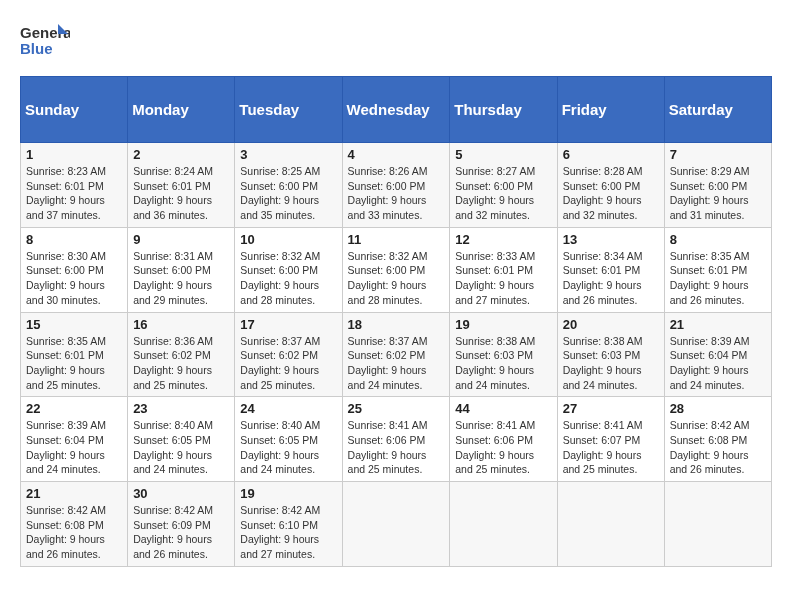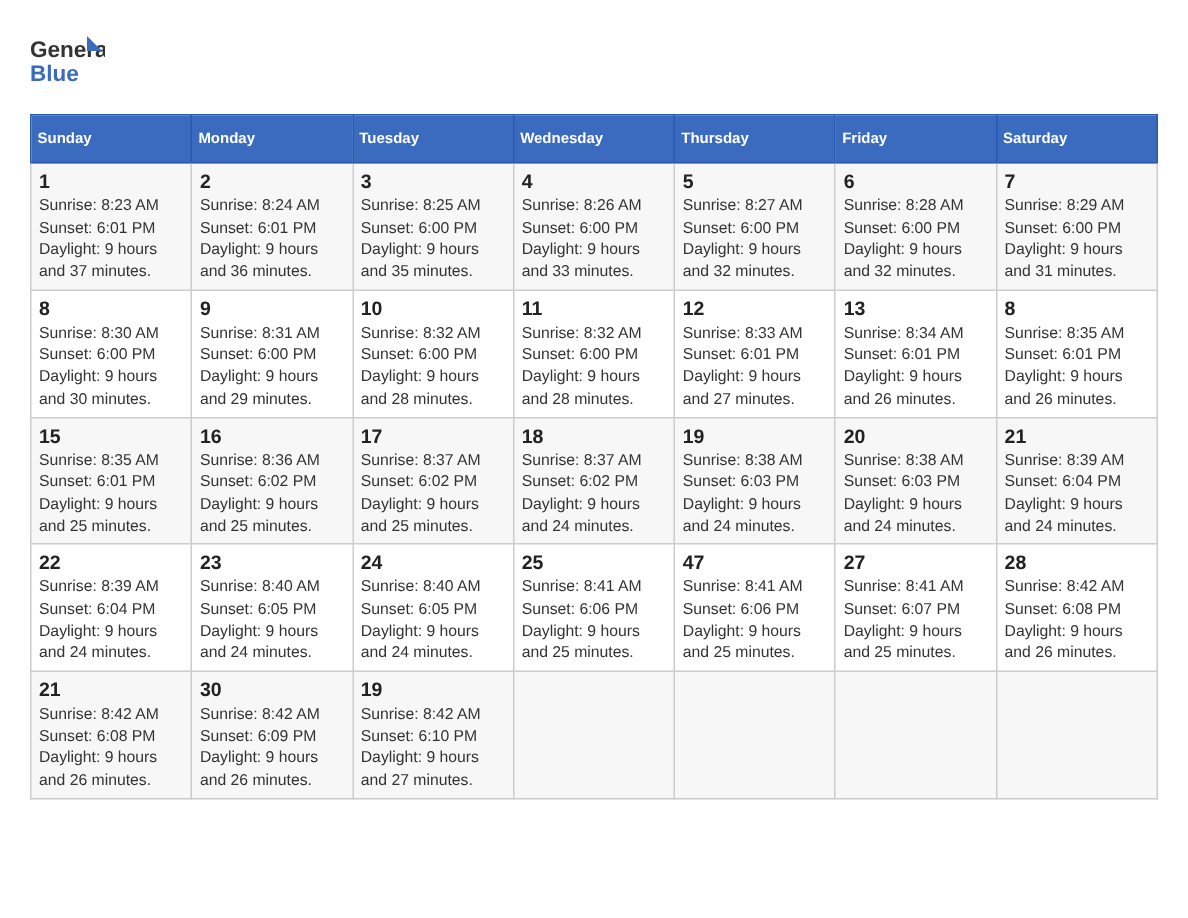--- a/index.html
+++ b/index.html
@@ -35,23 +35,23 @@
       color: #555;
     }
     table {
       width: 100%;
       border-collapse: collapse;
       font-size: 11px;
     }
     thead tr th {
       background-color: #3a6bbf;
       color: #fff;
-      padding: 10px 4px;
+      padding: 24px 4px;
       text-align: left;
-      font-size: 10px;
+      font-size: 15px;
       font-weight: bold;
       border: 1px solid #2a5aaf;
       margin-top: 32px;
     }
     tbody tr td {
       border: 1px solid #ccc;
       padding: 4px 5px;
       vertical-align: top;
       width: 108px;
     }
@@ -132,21 +132,21 @@
         <td><span class="day-number">18</span><span class="day-info">Sunrise: 8:37 AM<br>Sunset: 6:02 PM<br>Daylight: 9 hours and 24 minutes.</span></td>
         <td><span class="day-number">19</span><span class="day-info">Sunrise: 8:38 AM<br>Sunset: 6:03 PM<br>Daylight: 9 hours and 24 minutes.</span></td>
         <td><span class="day-number">20</span><span class="day-info">Sunrise: 8:38 AM<br>Sunset: 6:03 PM<br>Daylight: 9 hours and 24 minutes.</span></td>
         <td><span class="day-number">21</span><span class="day-info">Sunrise: 8:39 AM<br>Sunset: 6:04 PM<br>Daylight: 9 hours and 24 minutes.</span></td>
       </tr>
       <tr>
         <td><span class="day-number">22</span><span class="day-info">Sunrise: 8:39 AM<br>Sunset: 6:04 PM<br>Daylight: 9 hours and 24 minutes.</span></td>
         <td><span class="day-number">23</span><span class="day-info">Sunrise: 8:40 AM<br>Sunset: 6:05 PM<br>Daylight: 9 hours and 24 minutes.</span></td>
         <td><span class="day-number">24</span><span class="day-info">Sunrise: 8:40 AM<br>Sunset: 6:05 PM<br>Daylight: 9 hours and 24 minutes.</span></td>
         <td><span class="day-number">25</span><span class="day-info">Sunrise: 8:41 AM<br>Sunset: 6:06 PM<br>Daylight: 9 hours and 25 minutes.</span></td>
-        <td><span class="day-number">47</span><span class="day-info">Sunrise: 8:41 AM<br>Sunset: 6:06 PM<br>Daylight: 9 hours and 25 minutes.</span></td>
+        <td><span class="day-number">44</span><span class="day-info">Sunrise: 8:41 AM<br>Sunset: 6:06 PM<br>Daylight: 9 hours and 25 minutes.</span></td>
         <td><span class="day-number">27</span><span class="day-info">Sunrise: 8:41 AM<br>Sunset: 6:07 PM<br>Daylight: 9 hours and 25 minutes.</span></td>
         <td><span class="day-number">28</span><span class="day-info">Sunrise: 8:42 AM<br>Sunset: 6:08 PM<br>Daylight: 9 hours and 26 minutes.</span></td>
       </tr>
       <tr>
         <td><span class="day-number">21</span><span class="day-info">Sunrise: 8:42 AM<br>Sunset: 6:08 PM<br>Daylight: 9 hours and 26 minutes.</span></td>
         <td><span class="day-number">30</span><span class="day-info">Sunrise: 8:42 AM<br>Sunset: 6:09 PM<br>Daylight: 9 hours and 26 minutes.</span></td>
         <td><span class="day-number">19</span><span class="day-info">Sunrise: 8:42 AM<br>Sunset: 6:10 PM<br>Daylight: 9 hours and 27 minutes.</span></td>
         <td class="empty-cell"></td>
         <td class="empty-cell"></td>
         <td class="empty-cell"></td>

